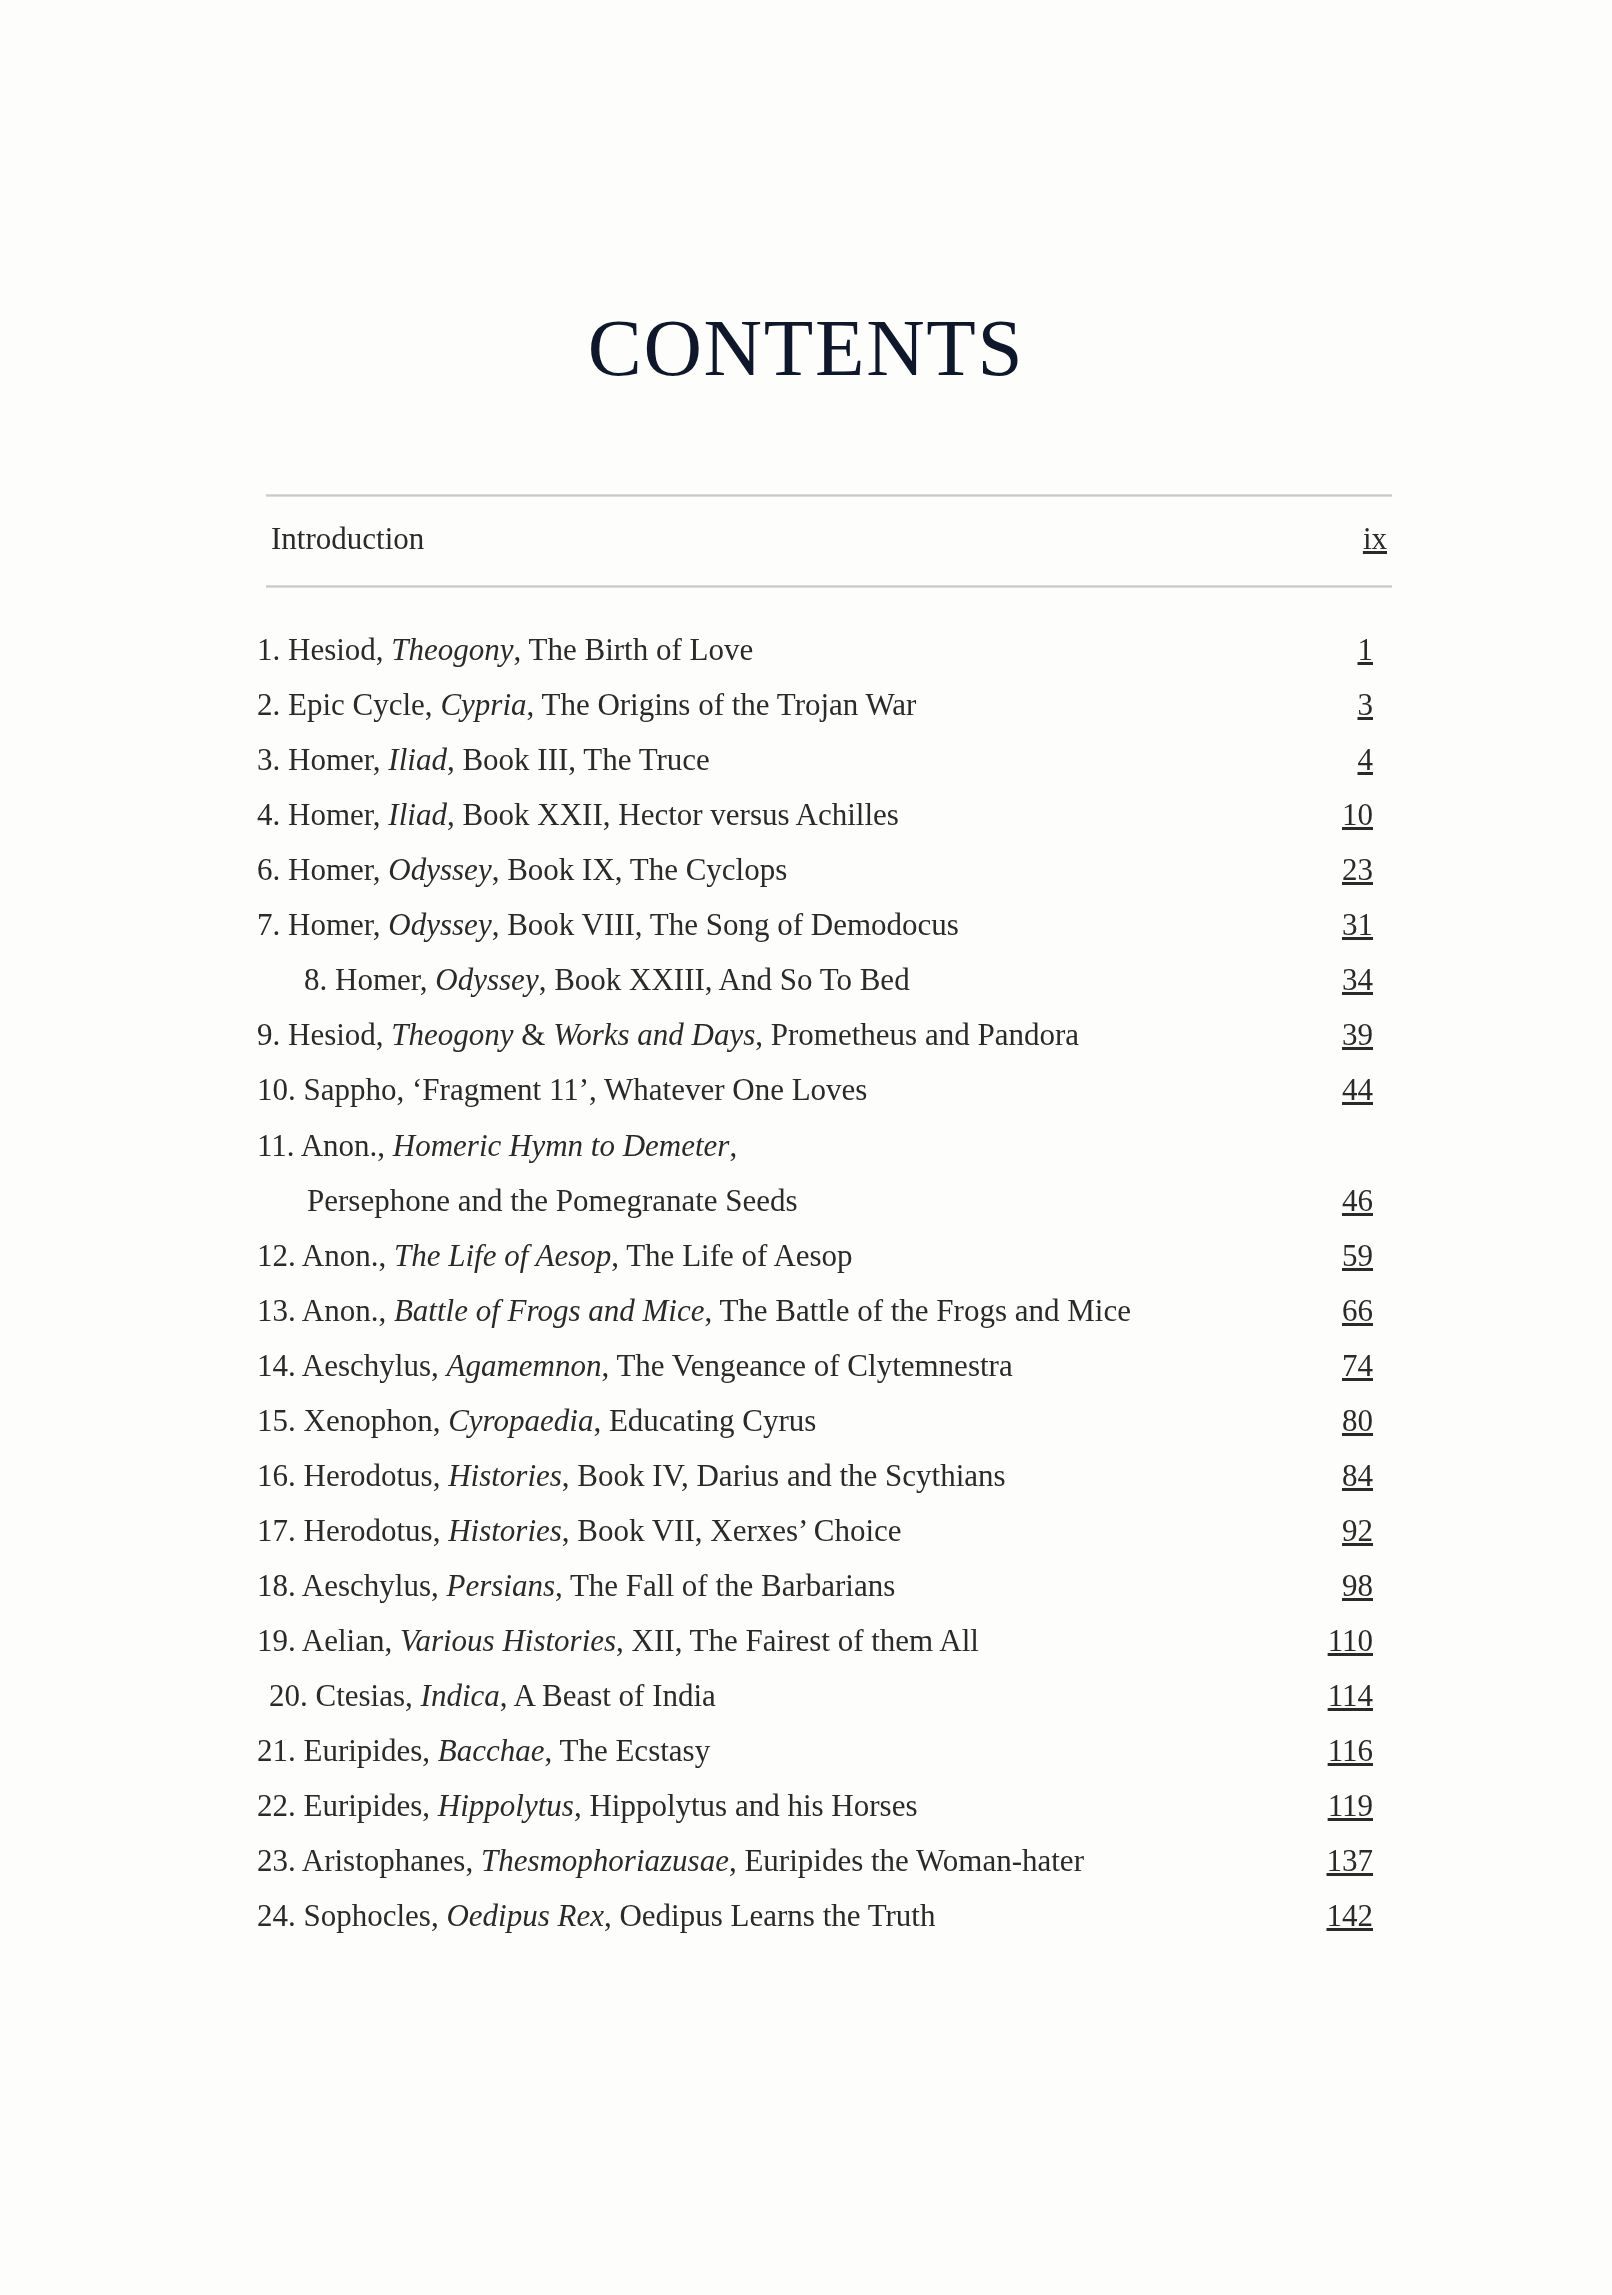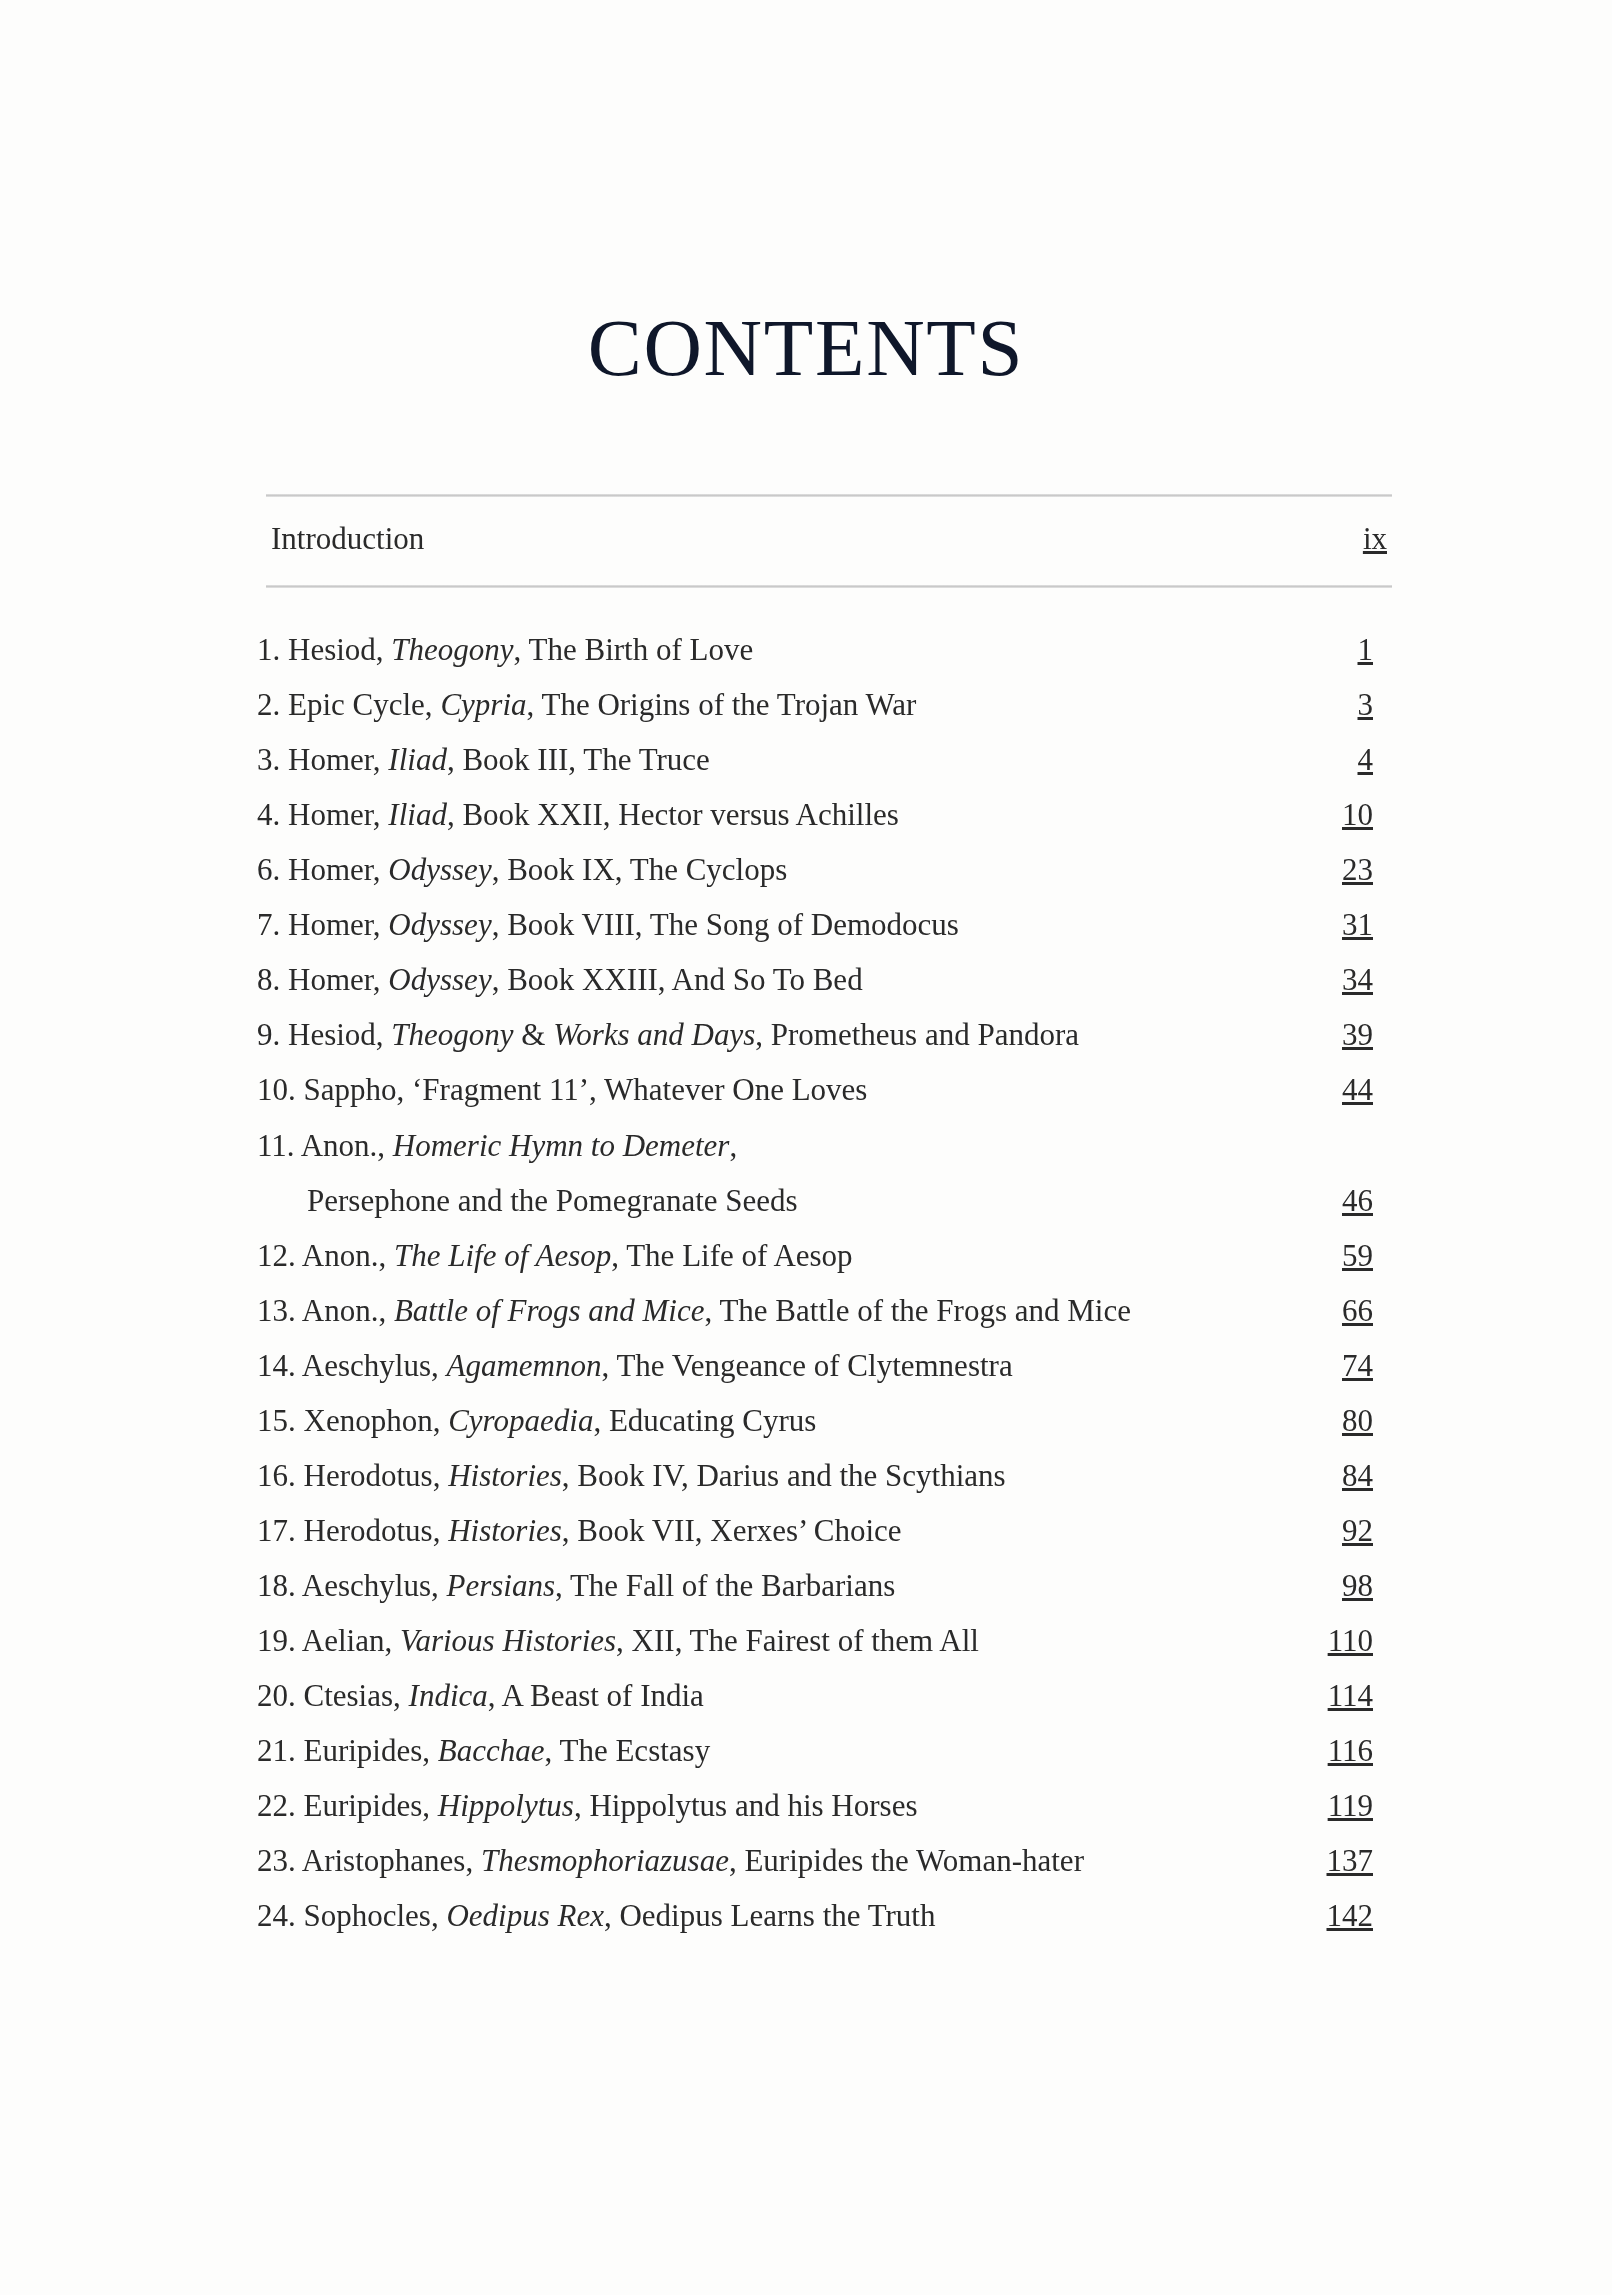--- a/index.html
+++ b/index.html
@@ -142,21 +142,21 @@
         <span class="page-num">23</span>
       </li>
       <li class="row">
         <span class="entry">
           <span style="display: block;"><span>7.</span> <span>Homer,</span> <em>Odyssey</em><span>,</span> <span>Book VIII, The Song of Demodocus</span></span>
         </span>
         <span class="page-num">31</span>
       </li>
       <li class="row">
         <span class="entry">
-          <span style="display: block;"><span>8.</span> <span>Homer,</span> <em>Odyssey</em><span>,</span> <span>Book XXIII, And So To Bed</span></span>
+          <span style="display: block; margin-left: 47px;"><span>8.</span> <span>Homer,</span> <em>Odyssey</em><span>,</span> <span>Book XXIII, And So To Bed</span></span>
         </span>
         <span class="page-num">34</span>
       </li>
       <li class="row">
         <span class="entry">
           <span style="display: block;"><span>9.</span> <span>Hesiod,</span> <em>Theogony</em><span> &amp; </span><em>Works and Days</em><span>,</span> <span>Prometheus and Pandora</span></span>
         </span>
         <span class="page-num">39</span>
       </li>
       <li class="row">
@@ -215,21 +215,21 @@
         <span class="page-num">98</span>
       </li>
       <li class="row">
         <span class="entry">
           <span style="display: block;"><span>19.</span> <span>Aelian,</span> <em>Various Histories</em><span>,</span> <span>XII, The Fairest of them All</span></span>
         </span>
         <span class="page-num">110</span>
       </li>
       <li class="row">
         <span class="entry">
-          <span style="display: block;"><span>20.</span> <span>Ctesias,</span> <em>Indica</em><span>,</span> <span>A Beast of India</span></span>
+          <span style="display: block; margin-left: 12px;"><span>20.</span> <span>Ctesias,</span> <em>Indica</em><span>,</span> <span>A Beast of India</span></span>
         </span>
         <span class="page-num">114</span>
       </li>
       <li class="row">
         <span class="entry">
           <span style="display: block;"><span>21.</span> <span>Euripides,</span> <em>Bacchae</em><span>,</span> <span>The Ecstasy</span></span>
         </span>
         <span class="page-num">116</span>
       </li>
       <li class="row">

